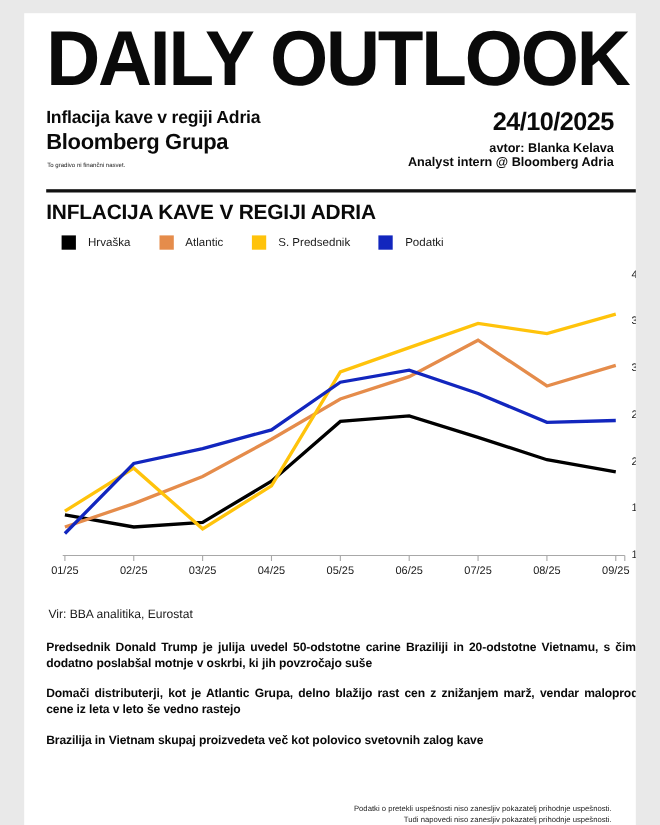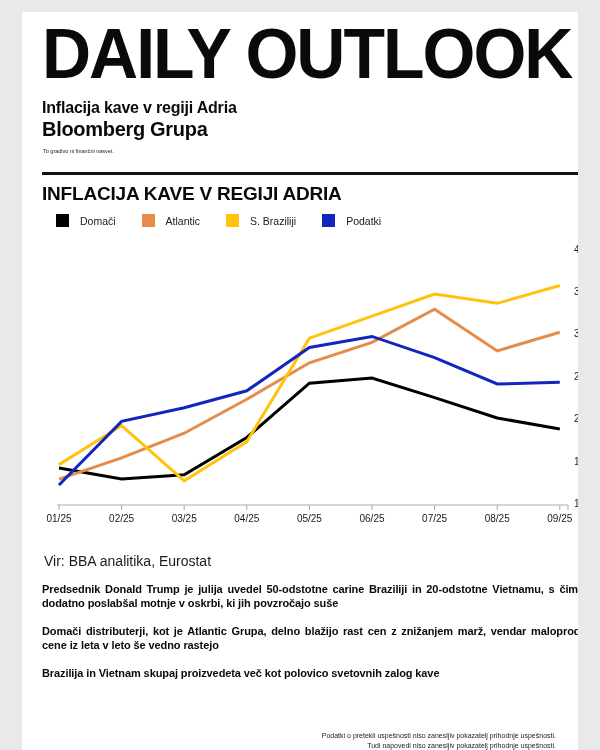--- a/index.html
+++ b/index.html
@@ -18,54 +18,59 @@
   .author{font-size:11.5px;font-weight:700;margin-top:5px;}
   .author-role{font-size:11.5px;font-weight:700;margin-top:1px;}
   .rule{left:20px;top:160px;width:560px;height:2.5px;background:#111;}
   .chart-title{left:20px;top:171px;font-size:19px;font-weight:900;letter-spacing:-0.2px;}
   .legend{left:34px;top:202px;display:flex;gap:26px;align-items:center;}
   .legend-item{display:flex;align-items:center;gap:11px;}
   .legend-swatch{width:13px;height:13px;display:inline-block;}
   .legend-label{font-size:10.5px;font-weight:400;color:#1a1a1a;}
   .chart-wrap{left:0;top:225px;width:600px;height:295px;}
   svg text{font-family:"Liberation Sans",sans-serif;font-size:10px;fill:#1a1a1a;}
-  .source{left:22px;top:541px;font-size:14px;font-weight:400;color:#1a1a1a;}
+  .source{left:22px;top:541px;font-size:11px;font-weight:400;color:#1a1a1a;}
   .body-copy{left:20px;top:570px;width:560px;}
   .body-copy p{margin:0 0 14px 0;font-size:11px;font-weight:700;line-height:1.28;
     text-align:justify;letter-spacing:-0.1px;}
   .footer-note{right:22px;top:719px;text-align:right;font-size:7px;color:#222;line-height:1.4;}
 </style>
 </head>
 <body>
 
 <div class="page">
 
   <div class="abs masthead">DAILY OUTLOOK</div>
 
   <div class="abs subtitle">Inflacija kave v regiji Adria</div>
   <div class="abs brand">Bloomberg Grupa</div>
   <div class="abs micro-disclaimer">To gradivo ni finančni nasvet.</div>
 
+  <div class="abs meta">
+    <div class="date">24/10/2025</div>
+    <div class="author">avtor: Blanka Kelava</div>
+    <div class="author-role">Analyst intern @ Bloomberg Adria</div>
+  </div>
 
   <div class="abs rule"></div>
 
   <div class="abs chart-title">INFLACIJA KAVE V REGIJI ADRIA</div>
 
   <div class="abs legend" id="legend">
       <div class="legend-item">
         <span class="legend-swatch" style="background: rgb(0, 0, 0);"></span>
-        <span class="legend-label">Domači</span>
+        <span class="legend-label">Hrvaška</span>
       </div>
       <div class="legend-item">
         <span class="legend-swatch" style="background: rgb(229, 140, 75);"></span>
         <span class="legend-label">Atlantic</span>
       </div>
       <div class="legend-item">
         <span class="legend-swatch" style="background: rgb(255, 195, 11);"></span>
-        <span class="legend-label">S. Braziliji</span>
+        <span class="legend-label">S. Predsednik</span>
       </div>
       <div class="legend-item">
         <span class="legend-swatch" style="background: rgb(18, 38, 190);"></span>
         <span class="legend-label">Podatki</span>
       </div>
     </div>
 
   <div class="abs chart-wrap">
     <svg id="chart-svg" width="600" height="295" viewBox="0 0 600 295">
         <line x1="35" y1="268" x2="546" y2="268" stroke="#a8a8a8" stroke-width="1"></line>

